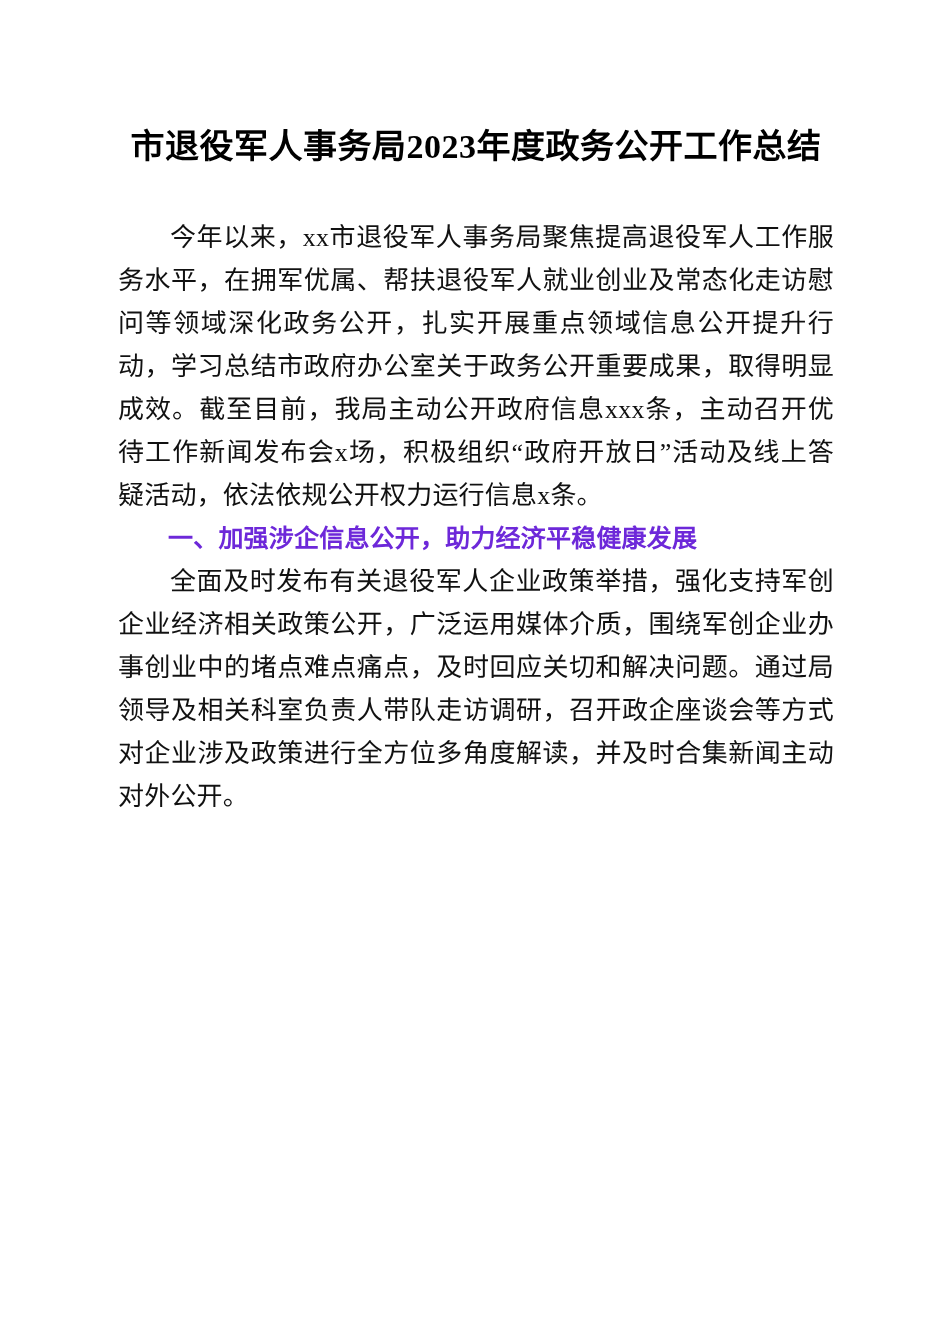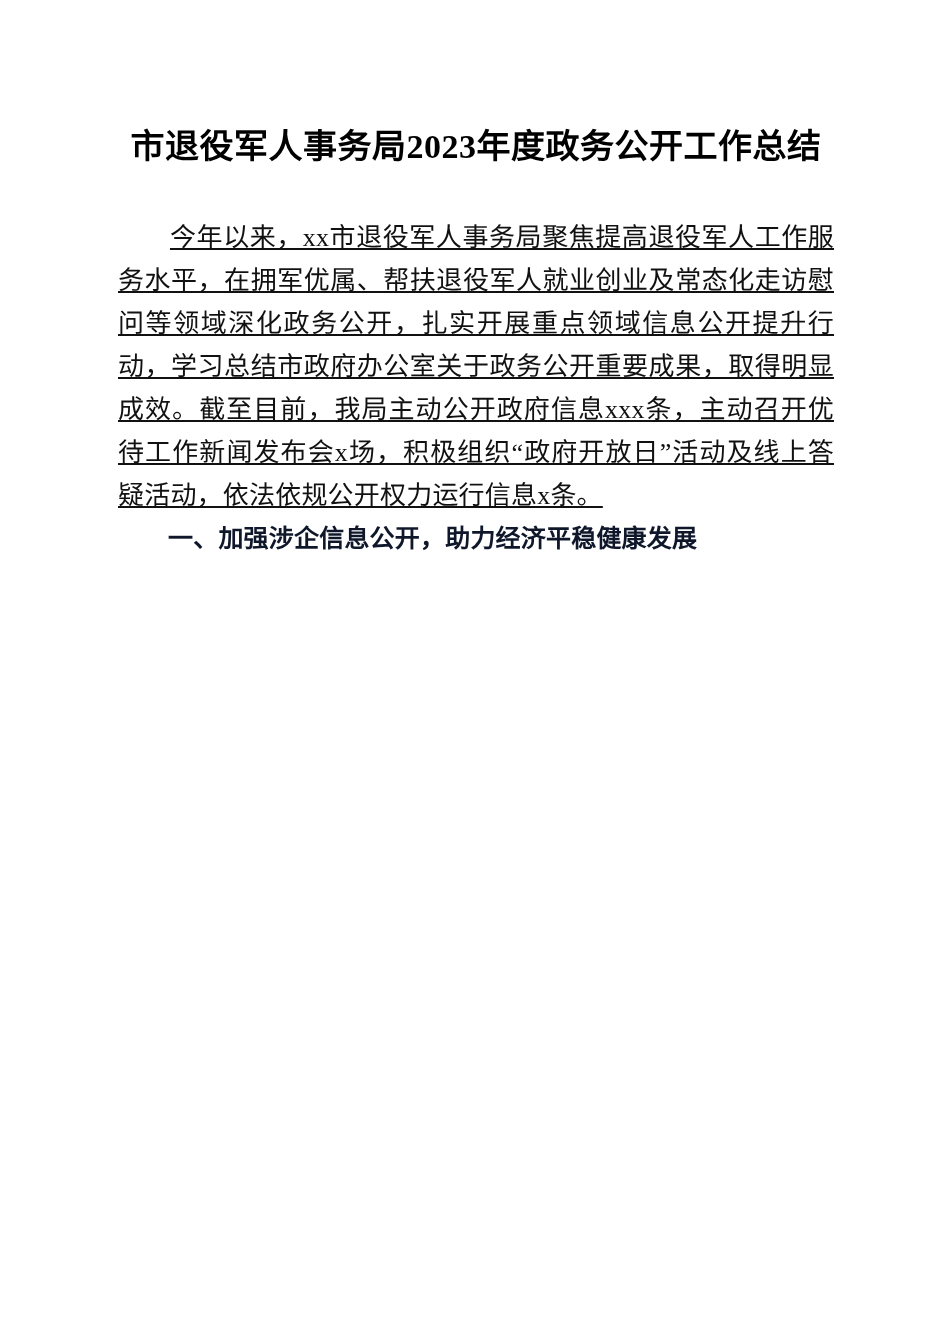--- a/index.html
+++ b/index.html
@@ -51,49 +51,49 @@
     font-family: "Liberation Serif", "DejaVu Serif", serif;
     font-size: 26px;
     line-height: 43px;
     text-align: justify;
     text-justify: inter-character;
     text-indent: 2em;
     margin: 0;
     color: #111111;
     word-break: break-all;
     letter-spacing: 0.2px;
-    text-decoration: underline;
   }
 
   
   .section-heading {
     font-family: "Liberation Sans", "DejaVu Sans", sans-serif;
     font-weight: 700;
     font-size: 25px;
     line-height: 43px;
     text-indent: 2em;
     margin: 0;
-    color: #0f172a;
+    color: #6d28d9;
     letter-spacing: 0.2px;
     word-break: break-all;
   }
 
   .gap-after-title { height: 44px; }
 </style>
 </head>
 <body>
 
 <div class="page">
   <div class="content">
 
     <h1 class="doc-title">市退役军人事务局2023年度政务公开工作总结</h1>
 
     <div class="gap-after-title"></div>
 
     <p class="para">今年以来，xx市退役军人事务局聚焦提高退役军人工作服务水平，在拥军优属、帮扶退役军人就业创业及常态化走访慰问等领域深化政务公开，扎实开展重点领域信息公开提升行动，学习总结市政府办公室关于政务公开重要成果，取得明显成效。截至目前，我局主动公开政府信息xxx条，主动召开优待工作新闻发布会x场，积极组织“政府开放日”活动及线上答疑活动，依法依规公开权力运行信息x条。</p>
 
     <h2 class="section-heading">一、加强涉企信息公开，助力经济平稳健康发展</h2>
 
+    <p class="para">全面及时发布有关退役军人企业政策举措，强化支持军创企业经济相关政策公开，广泛运用媒体介质，围绕军创企业办事创业中的堵点难点痛点，及时回应关切和解决问题。通过局领导及相关科室负责人带队走访调研，召开政企座谈会等方式对企业涉及政策进行全方位多角度解读，并及时合集新闻主动对外公开。</p>
 
 
 
   </div>
 </div>
 
 </body></html>

